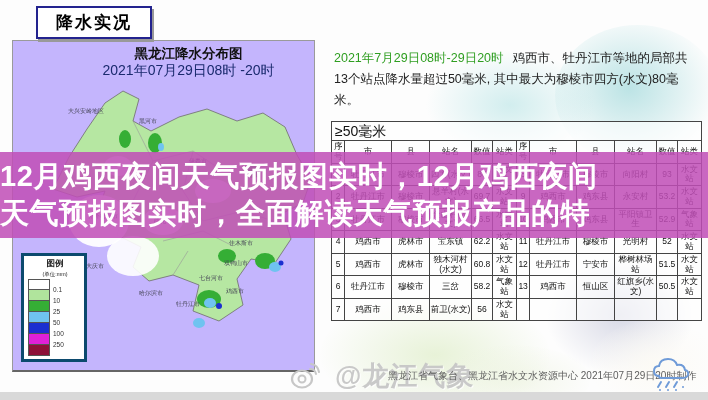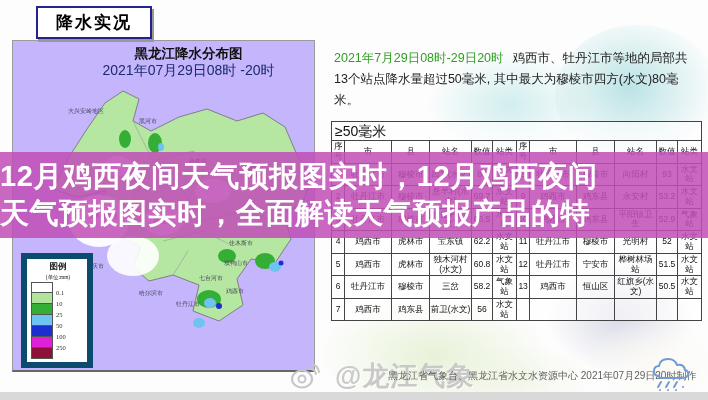--- a/index.html
+++ b/index.html
@@ -20,22 +20,22 @@
 
   .map-panel{position:absolute;left:12px;top:40px;width:301px;height:329px;background:#c4b5fd;
              border:1px solid #9a9a9a;border-bottom:2px solid #666;z-index:1;}
   .map-title{position:absolute;left:0;right:0;top:4px;text-align:center;padding-left:50px;
              font-family:"Liberation Serif",serif;font-weight:bold;font-size:13.5px;color:#111;}
   .map-subtitle{position:absolute;left:0;right:0;top:21px;text-align:center;padding-left:50px;
              font-family:Liberation Sans, sans-serif;font-size:14px;color:#1a2a6e;}
   .map-svg{position:absolute;left:0;top:30px;width:301px;height:295px;}
   .map-label{position:absolute;font-size:6px;color:#445;white-space:nowrap;transform:translate(-50%,-50%);}
 
-  .legend{position:absolute;left:8px;top:212px;width:54px;background:#fff;border:6px solid #0c4a6e;
-          padding:2px 2px 3px 4px;font-size:7.5px;color:#222;z-index:2;font-family:Liberation Serif, serif;}
+  .legend{position:absolute;left:8px;top:212px;width:54px;background:#fff;border:3px solid #0c4a6e;
+          padding:2px 2px 3px 4px;font-size:7.5px;color:#222;z-index:2;}
   .legend-title{text-align:center;font-weight:bold;font-size:8.5px;}
   .legend-unit{text-align:center;font-size:6px;transform:scale(.9);}
   .legend-row{display:flex;align-items:flex-end;height:11px;}
   .legend-swatch{width:22px;height:11px;border:1px solid #555;border-top-width:0;box-sizing:border-box;}
   .legend-row:first-of-type .legend-swatch{border-top-width:1px;}
   .legend-lab{font-size:6.5px;margin-left:3px;transform:translateY(3px);color:#333;}
 
   .summary{position:absolute;left:334px;top:48px;width:366px;font-size:12.5px;line-height:21px;
            color:#222;z-index:1;}
   .summary .date{color:#2f9e21;font-weight:normal;margin-right:9px;}

